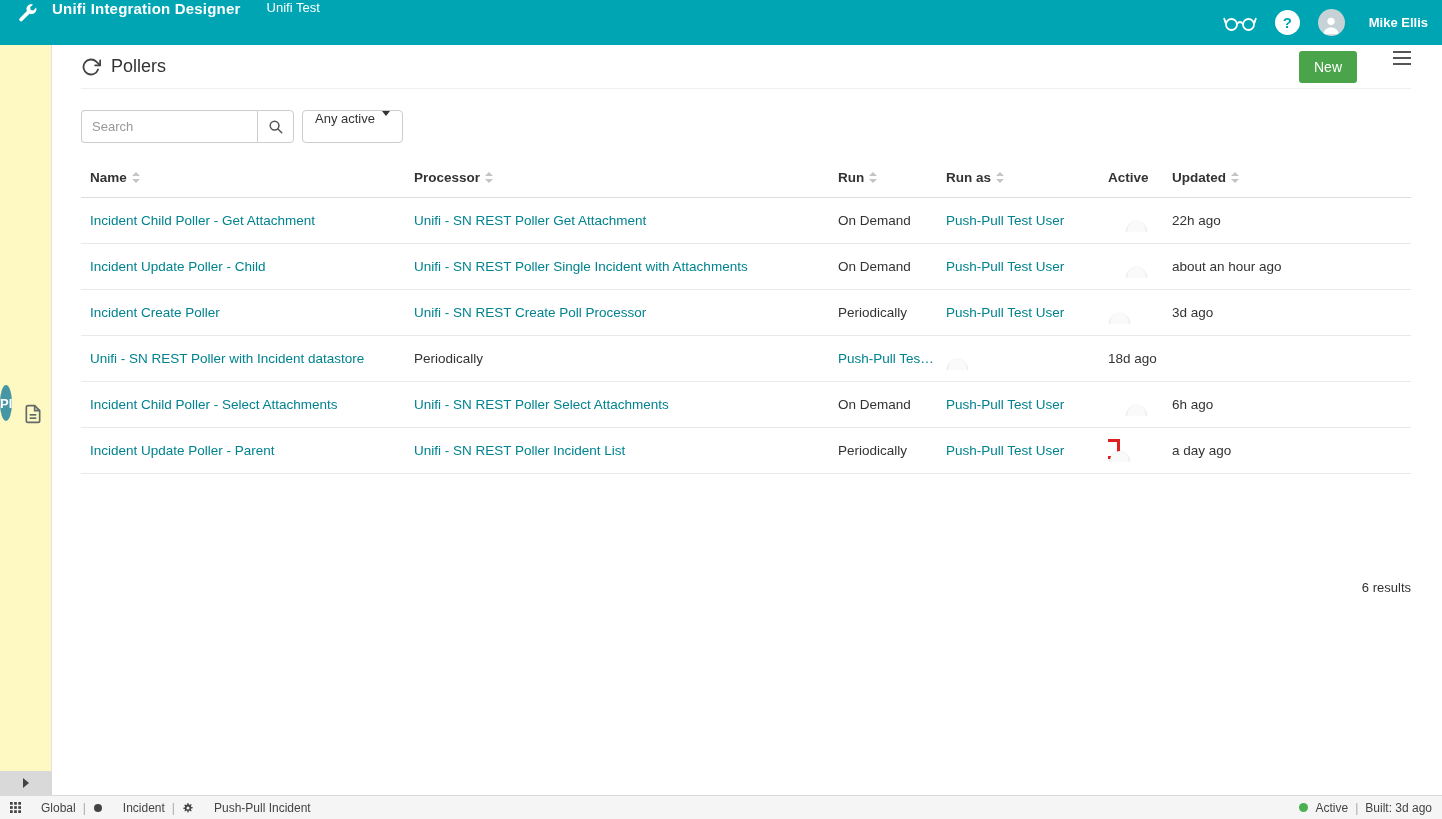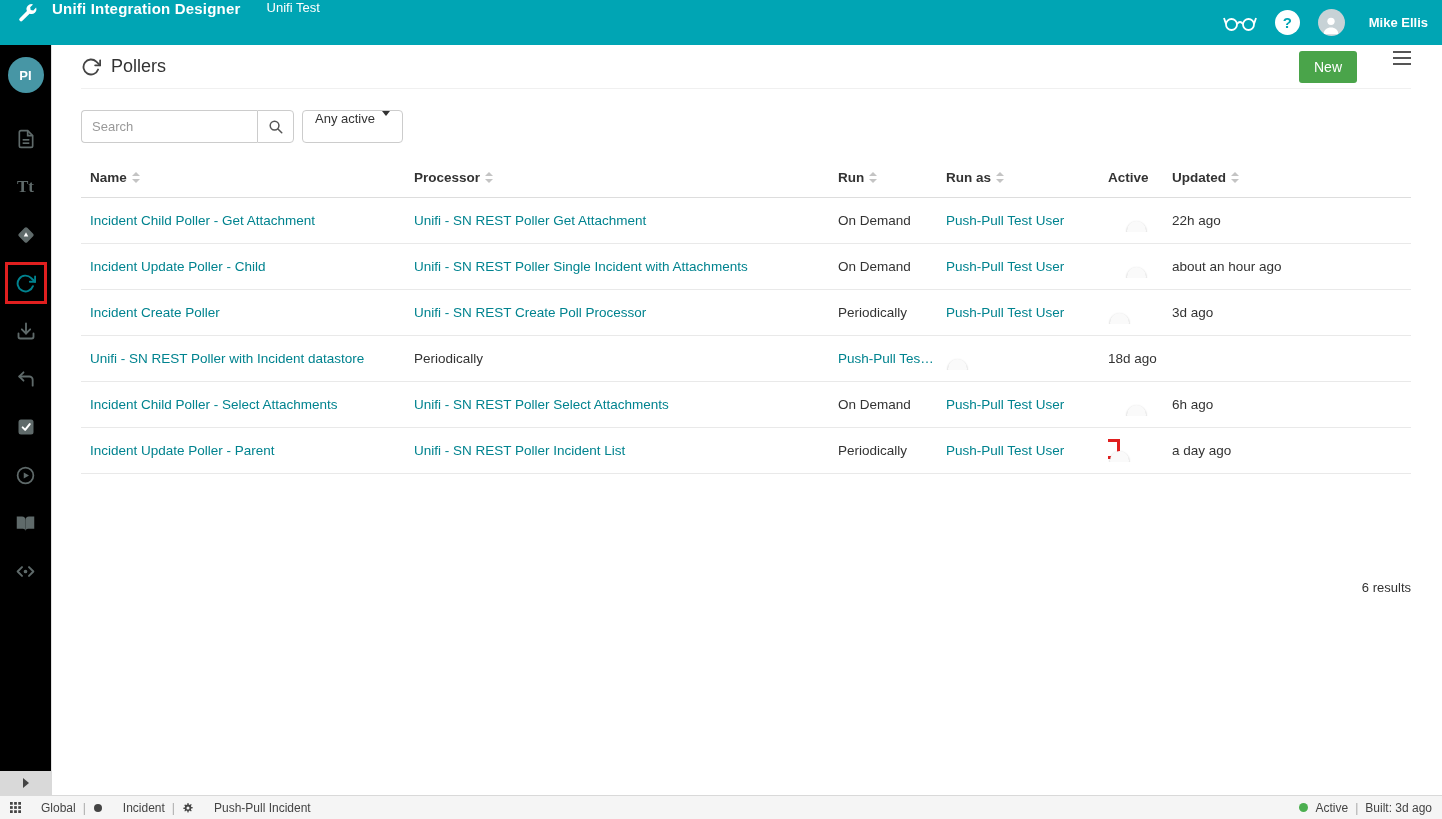--- a/index.html
+++ b/index.html
@@ -14,22 +14,22 @@
   .topbar .env { font-size:13px; margin-left:26px; cursor:pointer; }
   .topbar-right { margin-left:auto; display:flex; align-items:center; gap:18px; }
   .spectacles { display:flex; align-items:center; cursor:pointer; }
   .help-badge { width:25px; height:25px; border-radius:50%; background:#fff; color:#00a5b4;
     font-weight:bold; font-size:15px; display:flex; align-items:center; justify-content:center; cursor:pointer; }
   .user-chip { display:flex; align-items:center; gap:24px; cursor:pointer; }
   .user-avatar { width:27px; height:27px; border-radius:50%; background:#c7d2d6; display:flex; align-items:flex-end; justify-content:center; overflow:hidden; }
   .user-name { font-size:13px; font-weight:bold; }
 
   
-  .sidebar { position:absolute; top:45px; left:0; width:52px; bottom:48px; background:#000000;
-    border-right:1px solid #e2e2e2; display:flex; flex-direction:column; align-items:center; padding-top:12px; }
+  .sidebar { position:absolute; top:45px; left:0; width:52px; bottom:48px; background:#fef9c3;
+    border-right:1px solid #e2e2e2; display:flex; flex-direction:row; align-items:center; padding-top:12px; }
   .side-avatar { width:36px; height:36px; border-radius:50%; background:#4796a5; color:#fff;
     font-size:13px; font-weight:bold; display:flex; align-items:center; justify-content:center; margin-bottom:22px; cursor:pointer; }
   .side-item { height:48px; display:flex; align-items:center; justify-content:center; cursor:pointer; color:#5f6a6a; }
   .iconbox { width:42px; height:42px; display:flex; align-items:center; justify-content:center; border:3px solid transparent; }
   .side-item.active-item { color:#00838f; }
   .red-box { border-color:#e01f1f !important; }
   .tt-glyph { font-size:17px; font-weight:bold; font-family:"Liberation Serif","DejaVu Serif",serif; }
 
   .collapse-strip { position:absolute; left:0; bottom:24px; width:52px; height:24px; background:#d9d9d9;
     display:flex; align-items:center; justify-content:center; cursor:pointer; }

